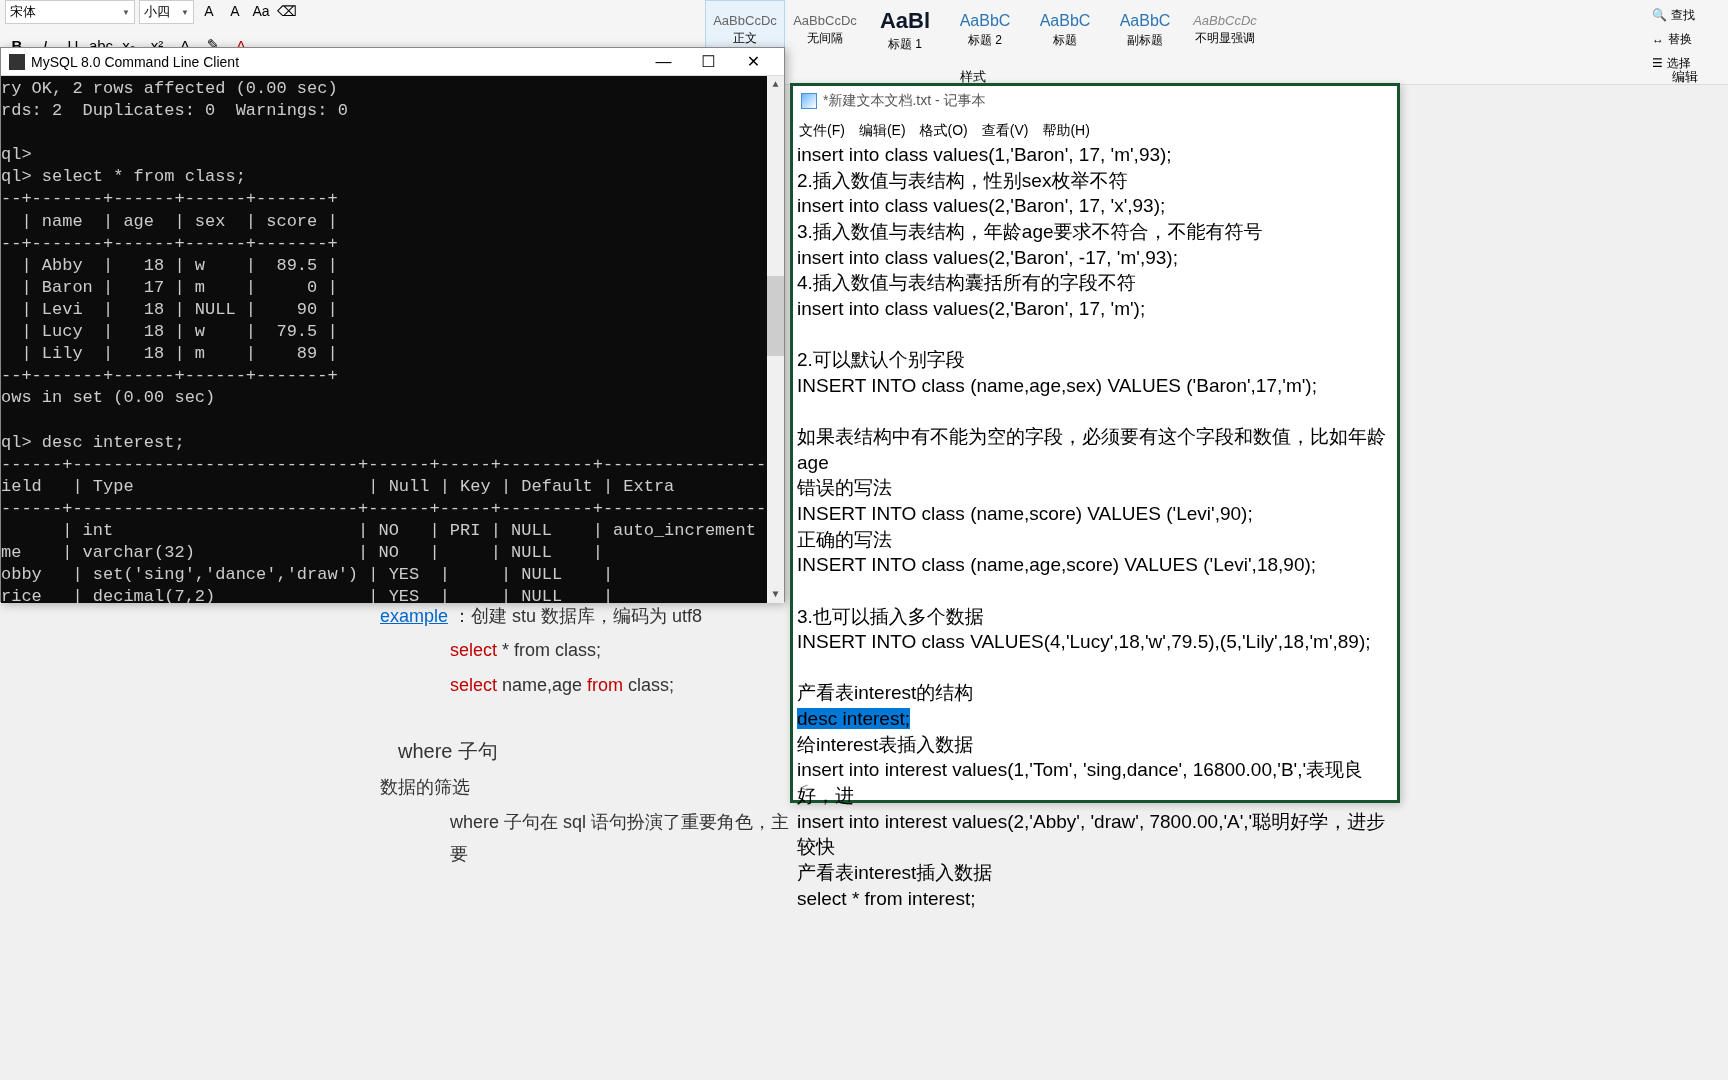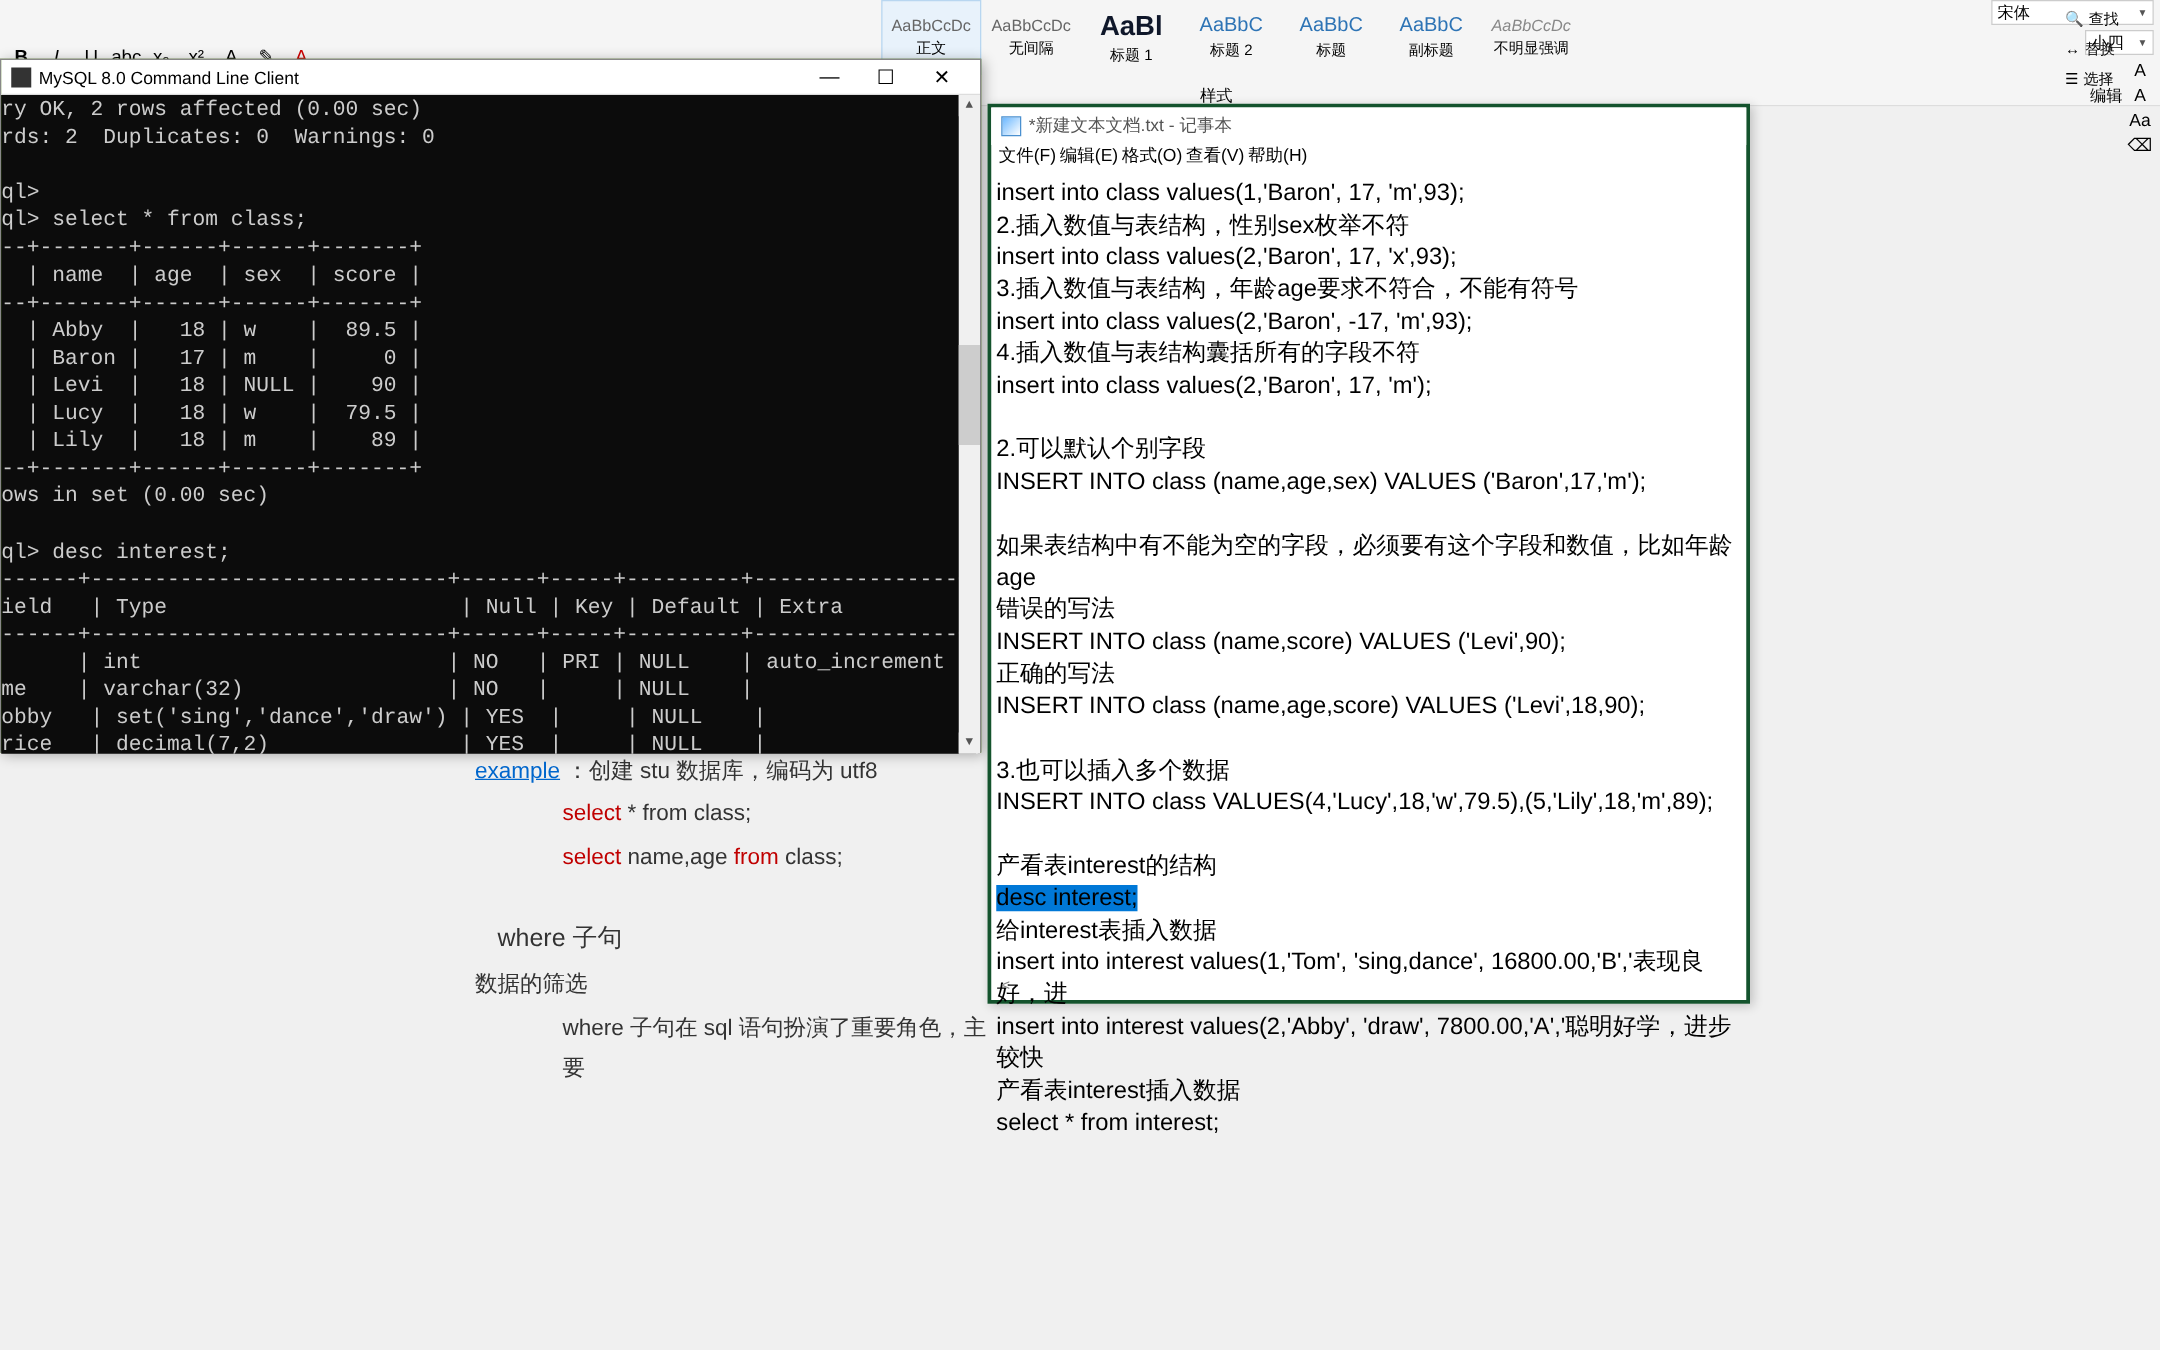--- a/index.html
+++ b/index.html
@@ -1,20 +1,20 @@
 <!DOCTYPE html>
 <html><head>
   <meta charset="utf-8">
   <style>
     * { margin: 0; padding: 0; box-sizing: border-box; }
     body { font-family: "Microsoft YaHei", sans-serif; background: #f0f0f0; width: 1728px; height: 1080px; overflow: hidden; position: relative; }
     
     
     .word-ribbon { position: absolute; top: 0; left: 0; width: 1728px; height: 85px; background: #f5f5f5; border-bottom: 1px solid #ddd; }
-    .ribbon-row1 { display: flex; align-items: flex-end; height: 30px; padding: 0 5px; gap: 4px; flex-direction: column; }
+    .ribbon-row1 { display: flex; align-items: flex-start; height: 30px; padding: 0 5px; gap: 4px; }
     .ribbon-row2 { display: flex; align-items: center; height: 30px; padding: 0 5px; gap: 4px; }
     .dropdown-font { width: 130px; height: 24px; border: 1px solid #ccc; background: white; font-size: 13px; padding: 0 4px; display: flex; align-items: center; justify-content: space-between; }
     .dropdown-size { width: 55px; height: 24px; border: 1px solid #ccc; background: white; font-size: 13px; padding: 0 4px; display: flex; align-items: center; justify-content: space-between; }
     .tiny-btn { width: 22px; height: 22px; display: flex; align-items: center; justify-content: center; font-size: 14px; cursor: pointer; }
     .fmt-btn { width: 24px; height: 24px; display: flex; align-items: center; justify-content: center; font-size: 15px; cursor: pointer; }
     
     .styles-panel { position: absolute; top: 0; left: 705px; width: 570px; height: 85px; display: flex; }
     .style-item { width: 80px; height: 60px; display: flex; flex-direction: column; align-items: center; justify-content: center; font-size: 11px; border: 1px solid transparent; }
     .style-item.sel { border: 1px solid #b8d6f0; background: #e8f2fb; }
     .style-preview { font-size: 13px; color: #666; margin-bottom: 2px; }
@@ -22,41 +22,41 @@
     .style-preview.blue { color: #2e74b5; font-size: 16px; }
     .style-preview.italic { font-style: italic; color: #888; }
     .style-name { font-size: 12px; }
     .styles-label { position: absolute; top: 68px; left: 960px; font-size: 13px; }
     
     .edit-panel { position: absolute; top: 0; right: 0; width: 80px; height: 85px; display: flex; flex-direction: column; padding: 4px; gap: 2px; font-size: 12px; }
     .edit-item { display: flex; align-items: center; gap: 4px; height: 22px; }
     .edit-label { position: absolute; top: 68px; right: 30px; font-size: 13px; }
     
     
-    .terminal-window { position: absolute; top: 47px; left: 0; width: 785px; height: 555px; background: #4d7c0f; border: 1px solid #888; box-shadow: 2px 2px 10px rgba(0,0,0,0.3); }
+    .terminal-window { position: absolute; top: 47px; left: 0; width: 785px; height: 555px; background: #0ea5e9; border: 1px solid #888; box-shadow: 2px 2px 10px rgba(0,0,0,0.3); }
     .terminal-titlebar { height: 28px; background: #fff; display: flex; align-items: center; padding: 0 8px; border-bottom: 1px solid #ddd; }
     .terminal-icon { width: 16px; height: 16px; background: #333; margin-right: 6px; }
     .terminal-title { flex: 1; font-size: 14px; }
     .win-btn { width: 45px; height: 28px; display: flex; align-items: center; justify-content: center; font-size: 16px; cursor: pointer; font-family: "Segoe UI", sans-serif;}
     .terminal-body { height: 527px; background: #0c0c0c; color: #ccc; font-family: "Consolas", "Courier New", monospace; font-size: 17px; padding: 2px 0; overflow: hidden; position: relative; white-space: pre; line-height: 1.3; }
     .terminal-scroll { position: absolute; right: 0; top: 0; width: 17px; height: 100%; background: #f0f0f0; }
     .scroll-thumb { position: absolute; right: 0; width: 17px; height: 80px; background: #cdcdcd; top: 200px;}
     .scroll-arrow { position: absolute; width: 17px; height: 17px; background: #f0f0f0; display:flex; align-items:center; justify-content:center; font-size:10px; color:#555;}
     
     
     .word-doc { position: absolute; top: 600px; left: 380px; width: 410px; font-size: 18px; line-height: 1.8; color: #333; }
     .word-line { margin-bottom: 2px; }
     .kw-example { color: #0066cc; text-decoration: underline; }
     .kw-red { color: #c00000; }
     
     
     .notepad-window { position: absolute; top: 83px; left: 790px; width: 610px; height: 720px; background: #fff; border: 3px solid #14532d; box-shadow: 2px 2px 8px rgba(0,0,0,0.2); }
     .notepad-titlebar { height: 30px; display: flex; align-items: center; padding: 0 8px; background: #fff; font-size: 14px; color: #555; }
     .notepad-icon { width: 16px; height: 16px; margin-right: 6px; background: linear-gradient(135deg,#6ab7ff,#fff); border:1px solid #4a90d0;}
-    .notepad-menu { height: 24px; display: flex; align-items: flex-start; padding: 0 6px; gap: 3px; font-size: 14px; }
+    .notepad-menu { height: 24px; display: flex; align-items: flex-end; padding: 0 6px; gap: 14px; font-size: 14px; }
     .notepad-menu span { cursor: pointer; }
     .notepad-body { padding: 2px 4px; font-size: 19px; line-height: 1.35; font-family: "Microsoft YaHei", sans-serif; white-space: pre-wrap; }
     .sel-text { background: #0078d7; color: #000000; }
     .notepad-status { position: absolute; bottom: 0; left: 0; height: 24px; display: flex; align-items: center; padding: 0 8px; font-size: 12px; color: #888; }
     
     .dd-arrow { font-size: 8px; color: #555; }
   </style>
 </head>
 <body>
 

